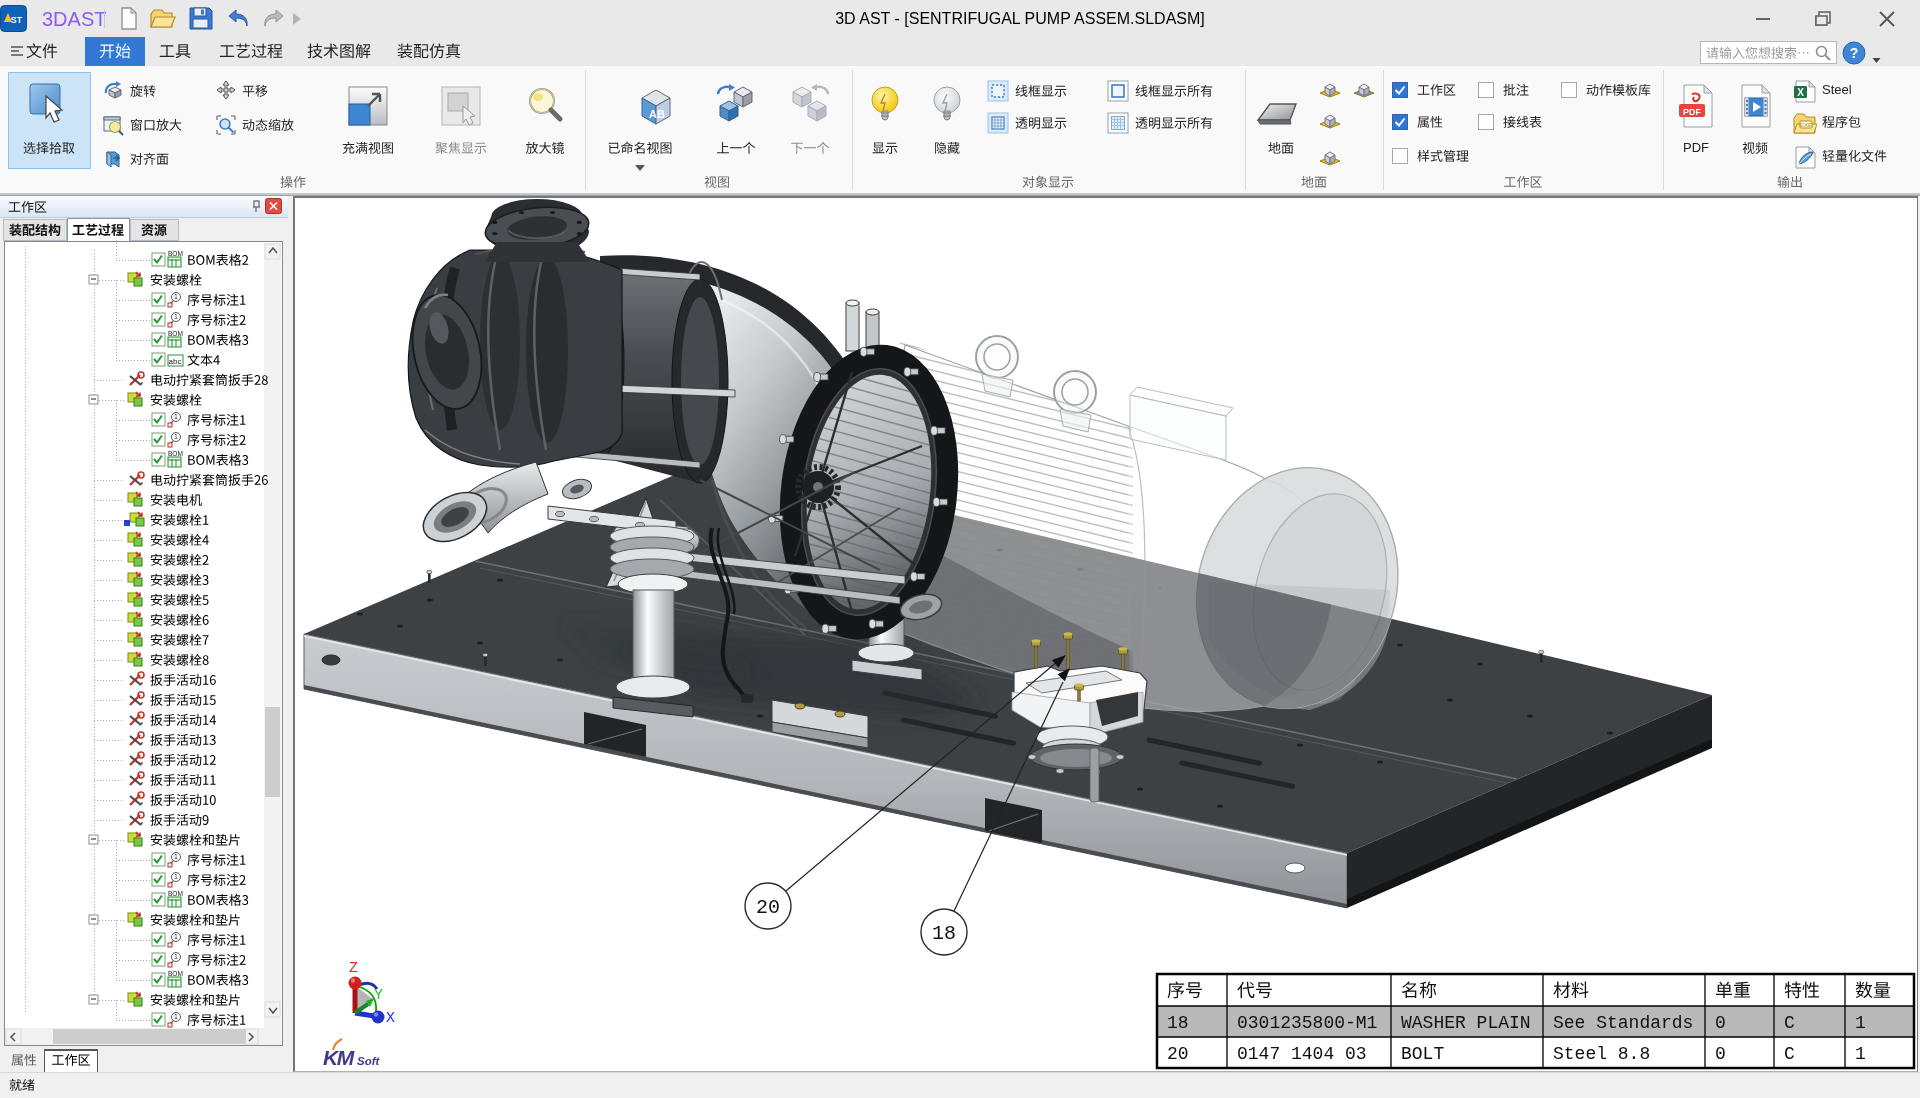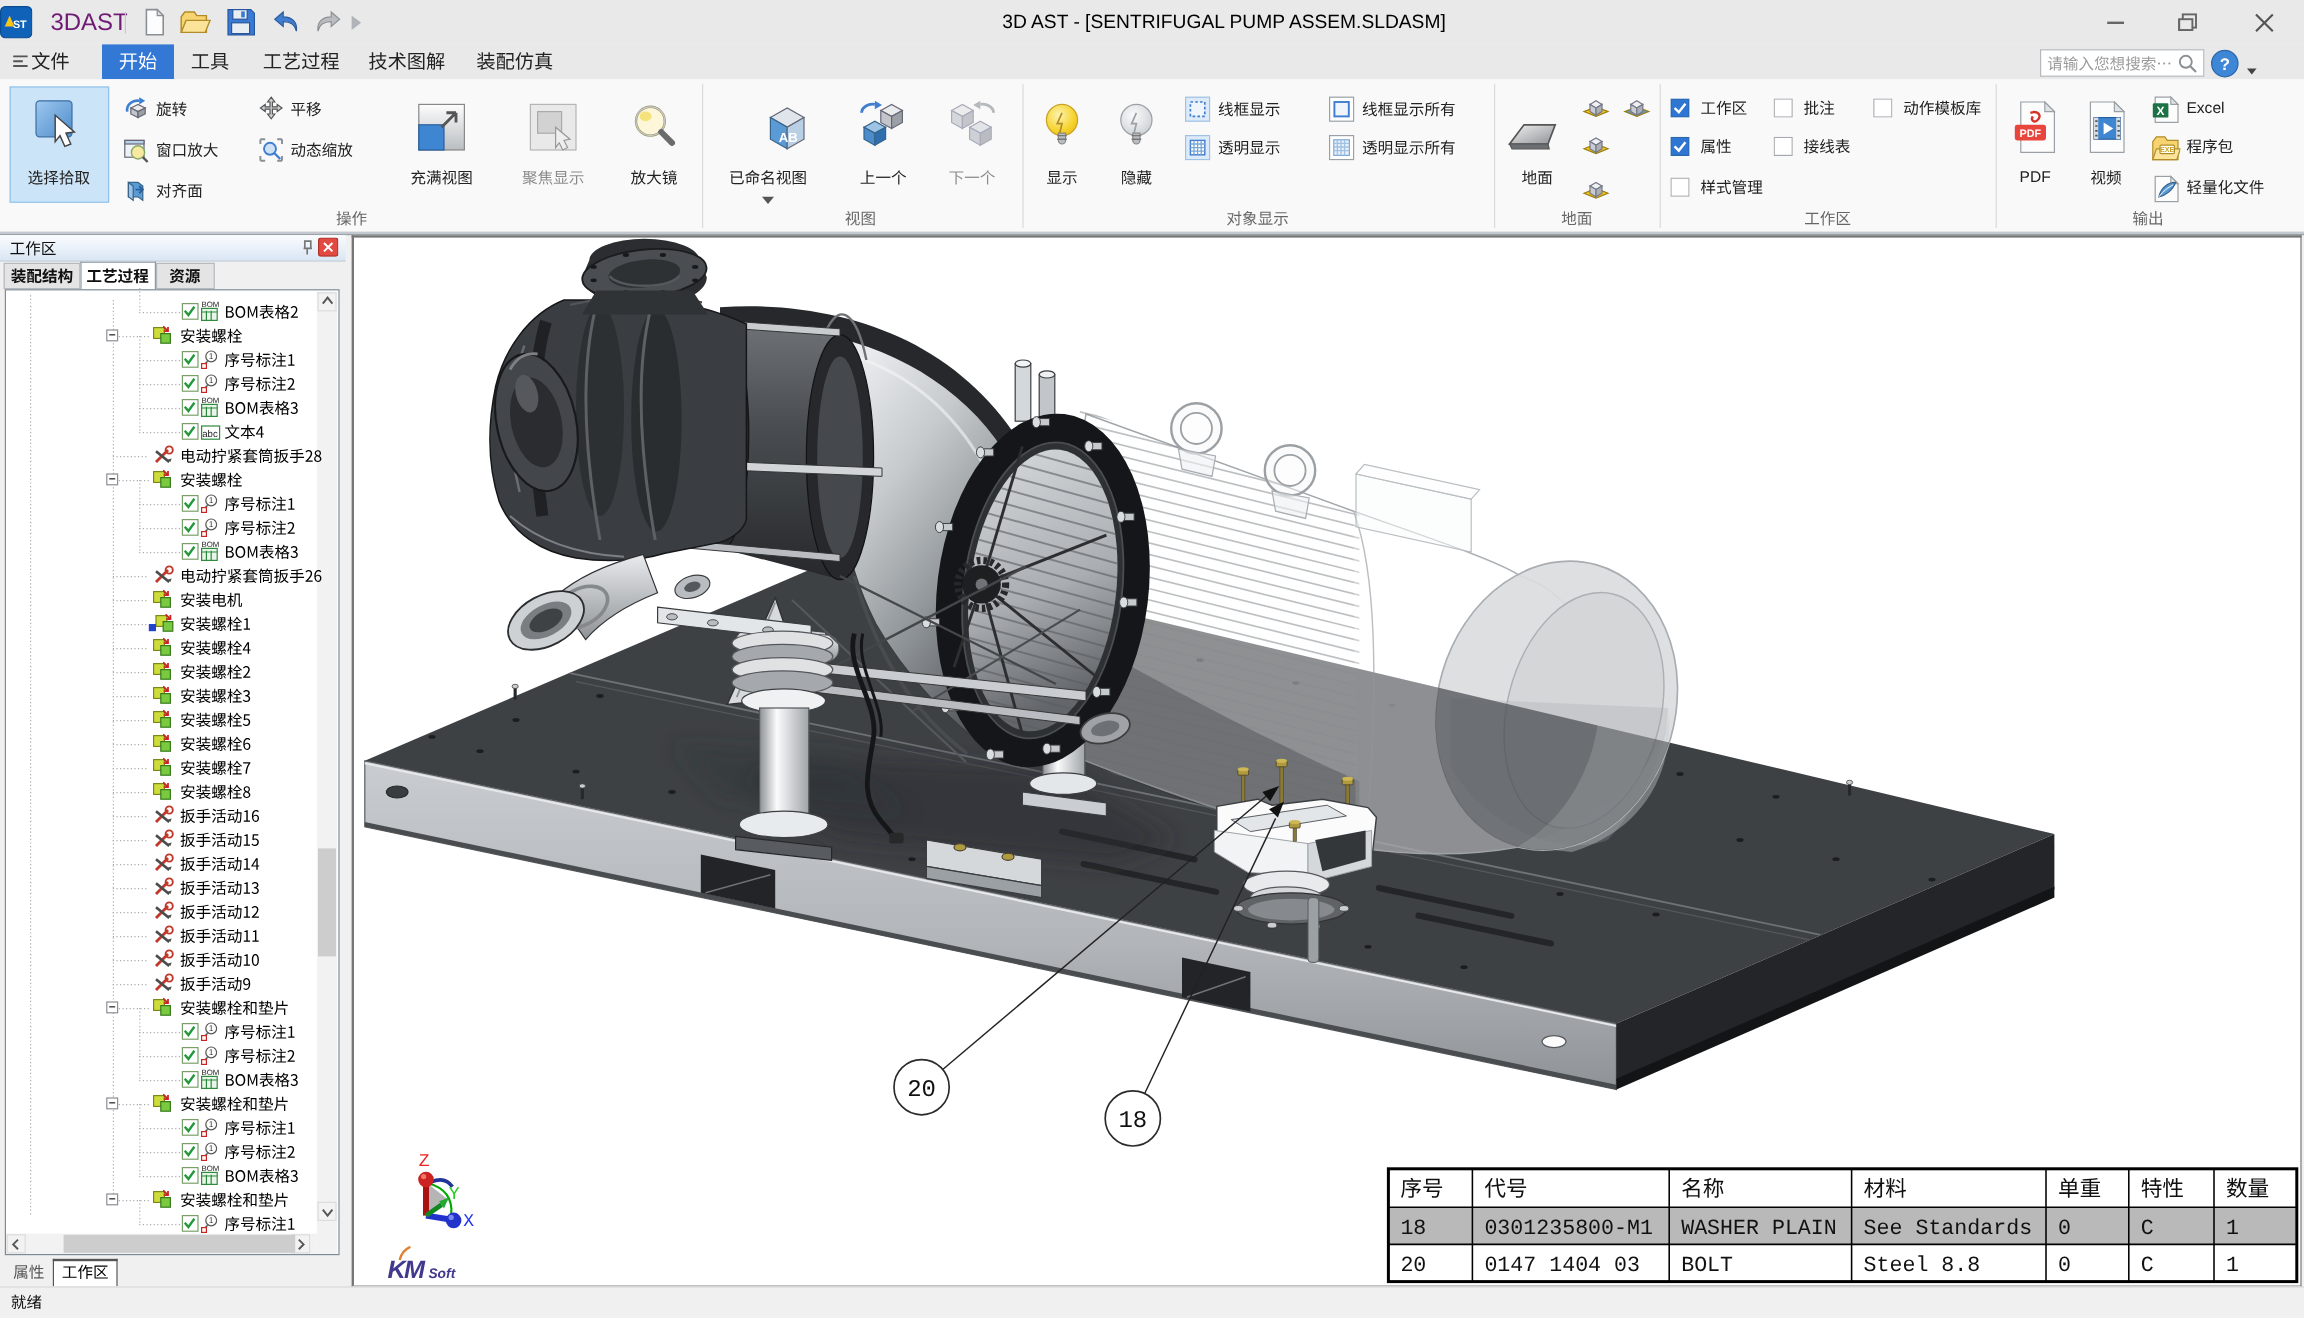--- a/index.html
+++ b/index.html
@@ -1,19 +1,19 @@
 <!DOCTYPE html>
 <html><head><meta charset="utf-8"><style>html,body{margin:0;padding:0;width:1920px;height:1098px;overflow:hidden;background:#f0f0f0;font-family:'Liberation Sans',sans-serif;}.tl{position:absolute;left:0;top:0;pointer-events:none;}div{box-sizing:border-box;}</style></head><body>
 <div style="position:absolute;left:0px;top:0px;width:1920px;height:37px;background:#e9e9e9;"></div>
 <div style="position:absolute;left:0;top:5px;width:38px;height:27px;"><svg width="27" height="27" viewBox="0 0 27 27">
       <rect x="0.5" y="0.5" width="26" height="26" rx="4" fill="#1062b8" stroke="#0a4c94"></rect>
       <path d="M4 17 L8 8 L12 17 Z" fill="#f5c518"></path>
       <text x="16.5" y="18" font-family="Liberation Sans" font-size="9" font-weight="bold" fill="#fff" text-anchor="middle">ST</text>
     </svg></div>
-<div style="position:absolute;left:42px;top:7px;width:60px;height:24px;font-size:20px;color:#701a75;line-height:24px;font-family:'Liberation Sans';">3DAST</div>
+<div style="position:absolute;left:42px;top:7px;width:60px;height:24px;font-size:20px;color:#8b5cf6;line-height:24px;font-family:'Liberation Sans';">3DAST</div>
 <div style="position:absolute;left:104px;top:10px;width:1px;height:18px;background:#c8c8c8;"></div>
 <div style="position:absolute;left:116px;top:6px;width:25px;height:25px;"><svg width="25" height="25" viewBox="0 0 25 25">
       <path d="M6 2 h9 l5 5 v16 h-14 z" fill="#fdfdfd" stroke="#8a8f94" stroke-width="1.3"></path>
       <path d="M15 2 l5 5 h-5 z" fill="#d9dde0" stroke="#8a8f94"></path>
     </svg></div>
 <div style="position:absolute;left:149px;top:6px;width:27px;height:25px;"><svg width="27" height="25" viewBox="0 0 27 25">
       <path d="M2 8 l3 -4 h8 l2 3 h8 v14 h-21 z" fill="#f7d470" stroke="#b08d28" stroke-width="1.2"></path>
       <path d="M2 21 l4 -10 h20 l-4 10 z" fill="#fbe49a" stroke="#b08d28" stroke-width="1.2"></path>
     </svg></div>
 <div style="position:absolute;left:188px;top:6px;width:25px;height:25px;"><svg width="25" height="25" viewBox="0 0 25 25">
@@ -270,21 +270,21 @@
       <rect x="25.5" y="14" width="3.5" height="18" fill="#d9dde1"></rect>
       <path d="M8 17h2M8 21h2M8 25h2M8 29h2M26.5 17h2M26.5 21h2M26.5 25h2M26.5 29h2" stroke="#555" stroke-width="1.4"></path>
       <path d="M15 18 l8 5 -8 5z" fill="#fff"></path>
     </svg></div>
 <div style="position:absolute;left:1793px;top:80px;width:24px;height:23px;"><svg width="24" height="23" viewBox="0 0 24 23">
       <path d="M3 1 h13 l6 6 v15 h-19 z" fill="#fcfcfc" stroke="#9aa0a5"></path>
       <path d="M16 1 l6 6 h-6 z" fill="#e0e3e6" stroke="#9aa0a5"></path>
       <rect x="1" y="6" width="13" height="12" fill="#1e7145" rx="1"></rect>
       <text x="7.5" y="15.5" font-family="Liberation Sans" font-size="10" font-weight="bold" fill="#fff" text-anchor="middle">X</text>
     </svg></div>
-<div style="position:absolute;left:1822px;top:82px;width:50px;height:16px;font-size:13px;color:#222;line-height:16px;font-family:'Liberation Sans';">Excel</div>
+<div style="position:absolute;left:1822px;top:82px;width:50px;height:16px;font-size:13px;color:#222;line-height:16px;font-family:'Liberation Sans';">Steel</div>
 <div style="position:absolute;left:1793px;top:112px;width:24px;height:23px;"><svg width="24" height="23" viewBox="0 0 24 23">
       <path d="M1 6 l3 -4 h7 l2 3 h9 v16 h-21 z" fill="#f7d470" stroke="#b08d28"></path>
       <path d="M1 21 l3 -9 h20 l-3 9 z" fill="#fbe49a" stroke="#b08d28"></path>
       <rect x="7" y="9" width="12" height="7" rx="1" fill="#fff" stroke="#b08d28"></rect>
       <text x="13" y="15" font-family="Liberation Sans" font-size="6" font-weight="bold" fill="#c9a227" text-anchor="middle">EXE</text>
     </svg></div>
 <div style="position:absolute;left:1793px;top:146px;width:24px;height:23px;"><svg width="24" height="23" viewBox="0 0 24 23">
       <path d="M3 1 h13 l6 6 v15 h-19 z" fill="#fcfcfc" stroke="#9aa0a5"></path>
       <path d="M16 1 l6 6 h-6 z" fill="#e0e3e6" stroke="#9aa0a5"></path>
       <path d="M6 18 C8 10 14 6 20 6 C18 12 12 17 6 18 Z" fill="#5b9bd5" stroke="#36648b"></path>

